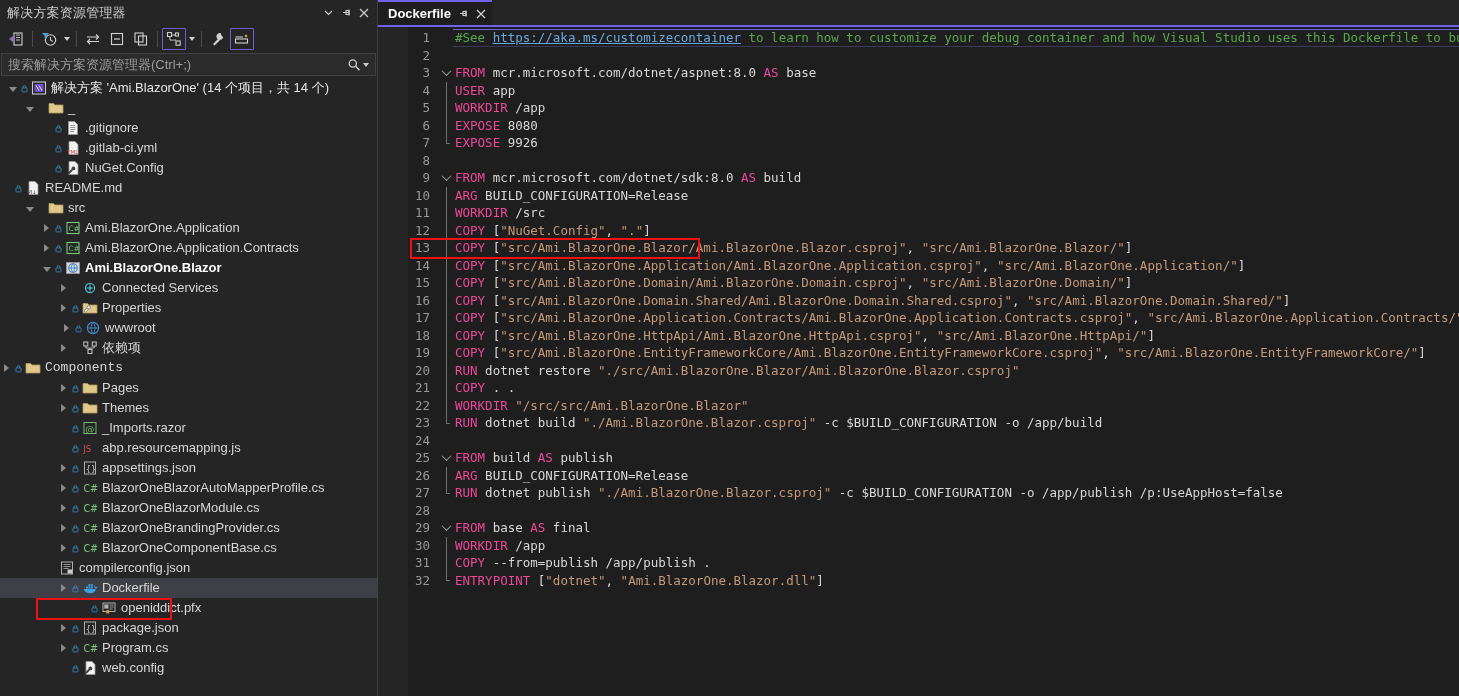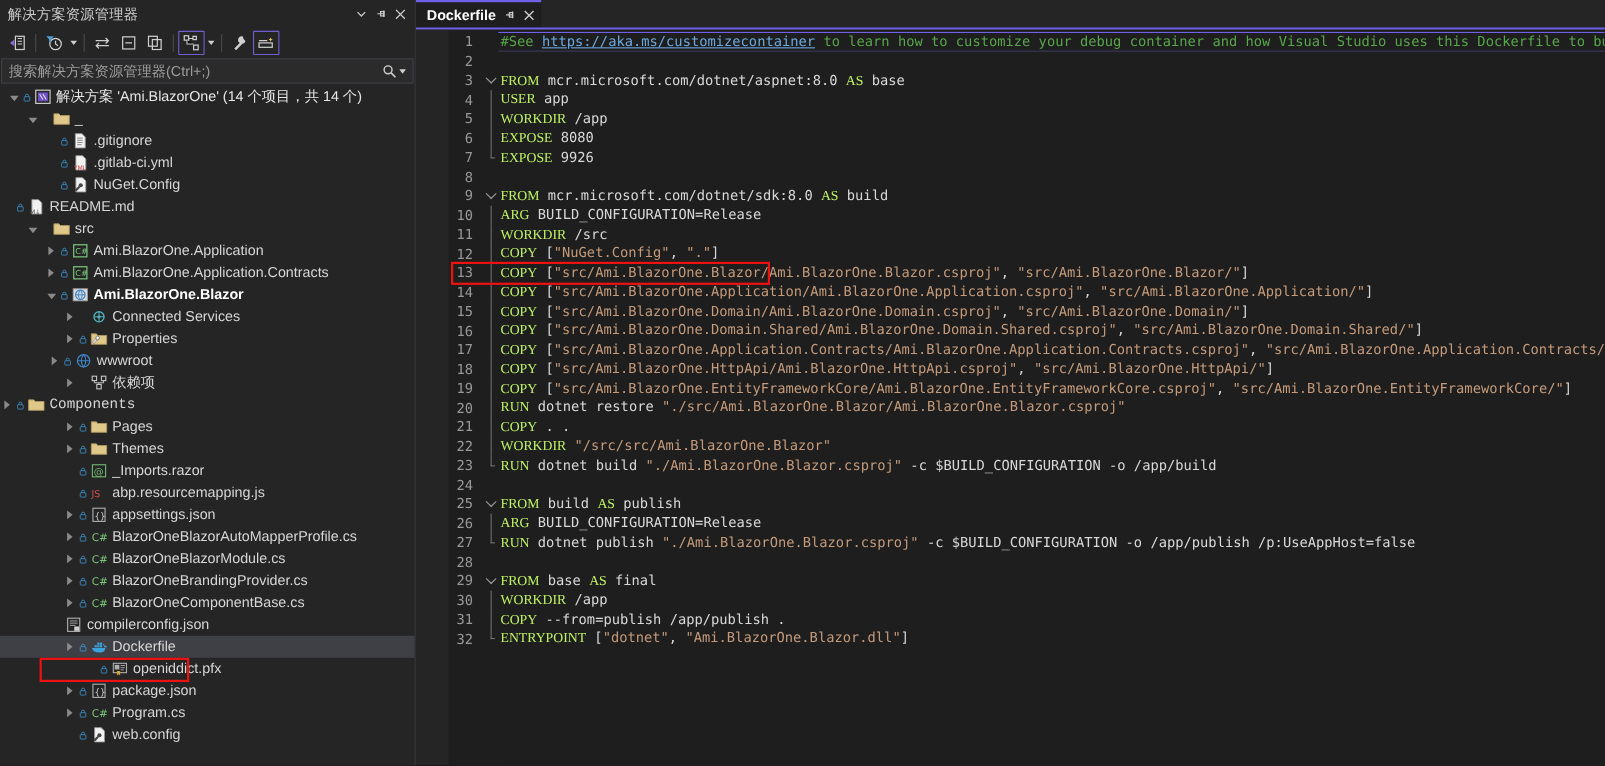--- a/index.html
+++ b/index.html
@@ -143,21 +143,21 @@
   }
   .fold .vline {
     position: absolute; left: 6px; top: 0; bottom: 0; width: 1px; background: #6e6e6e;
   }
   .fold .vline.last { bottom: 8px; }
   .fold .vline.last::after {
     content:''; position:absolute; left:0; bottom:0; width:4px; height:1px; background:#6e6e6e;
   }
   .ctext { padding-left: 2px; white-space: pre; }
 
-  .kw { color: #bef264; font-family: Liberation Serif, serif; }
+  .kw { color: #ec4899; }
   .str { color: #c49a7a; }
   .plain { color: #d8d8d8; }
   .cmt { color: #57a64a; }
   .lnk { color: #6aa9e0; text-decoration: underline; }
 
   .line1-hl {
     position: absolute; left: 75px; top: 2px; height: 17.5px; right: 0;
     border-top: 1.5px solid #7160e8; border-bottom: 1px solid #3a3a5a;
     pointer-events: none;
   }
@@ -452,21 +452,21 @@
           </span>
           <span class="nicon">
             <svg width="16" height="16" viewBox="0 0 16 16">
               <path d="M1 3.5 h4.6 l1.3 1.5 H15 V13 H1 Z" fill="#e0c88a" stroke="#b09a5f" stroke-width="0.8"></path>
               <path d="M2 11 l3.2-3.2 1.3 1.3 L3.3 12.4 Z" fill="#e8e8e8" stroke="#666" stroke-width="0.6"></path>
               <circle cx="6.8" cy="7.2" r="1.7" fill="#e8e8e8" stroke="#666" stroke-width="0.6"></circle>
             </svg>
           </span>
           <span class="nlabel">Properties</span>
         </div>
-        <div class="node" style="padding-left: 43px;">
+        <div class="node" style="padding-left: 60px;">
           <span class="exp">
             <span class="tri-c"></span>
           </span>
           <span class="lock">
             <svg width="9" height="11" viewBox="0 0 16 16">
               <rect x="3.5" y="7" width="9" height="7" rx="1" fill="none" stroke="#3f9fe0" stroke-width="1.2"></rect>
               <path d="M5.6 7 V5.2 a2.4 2.4 0 0 1 4.8 0 V7" fill="none" stroke="#3f9fe0" stroke-width="1.2"></path>
             </svg>
           </span>
           <span class="nicon">

